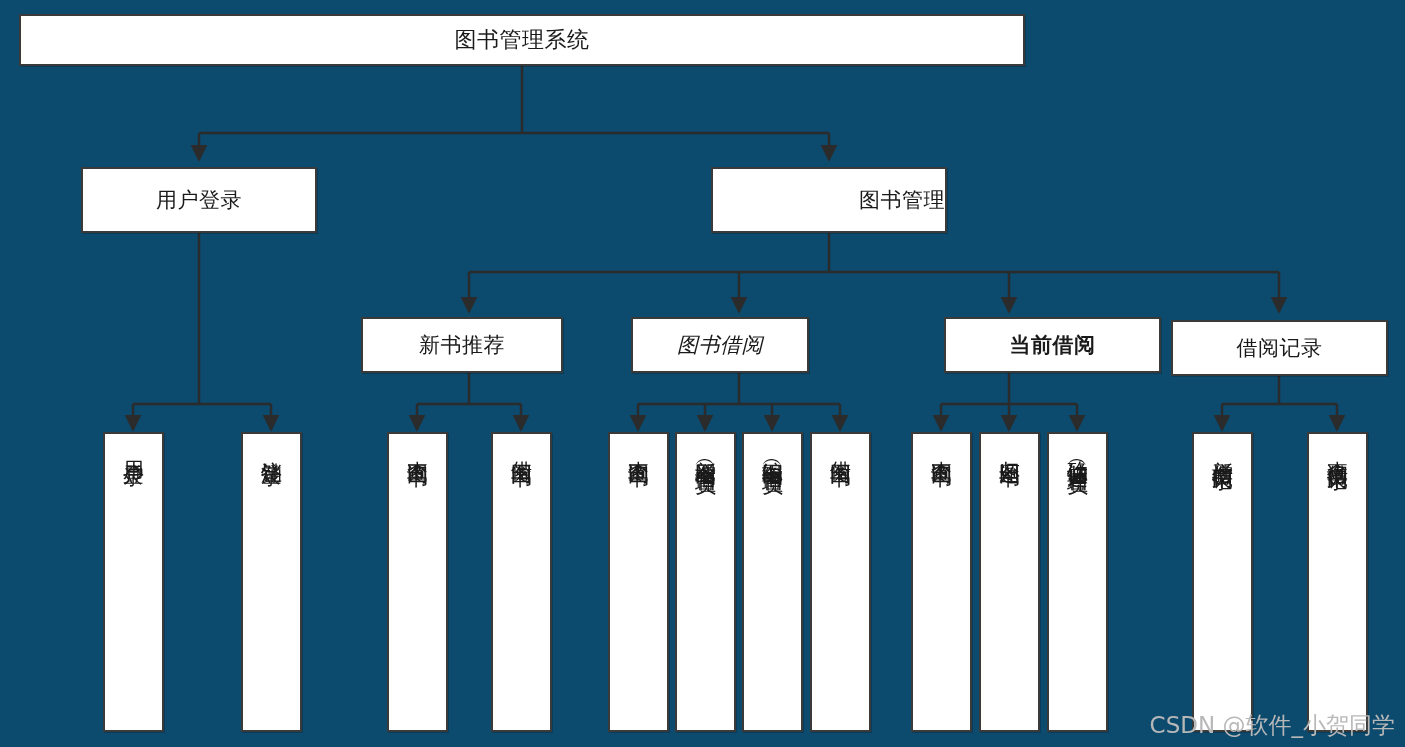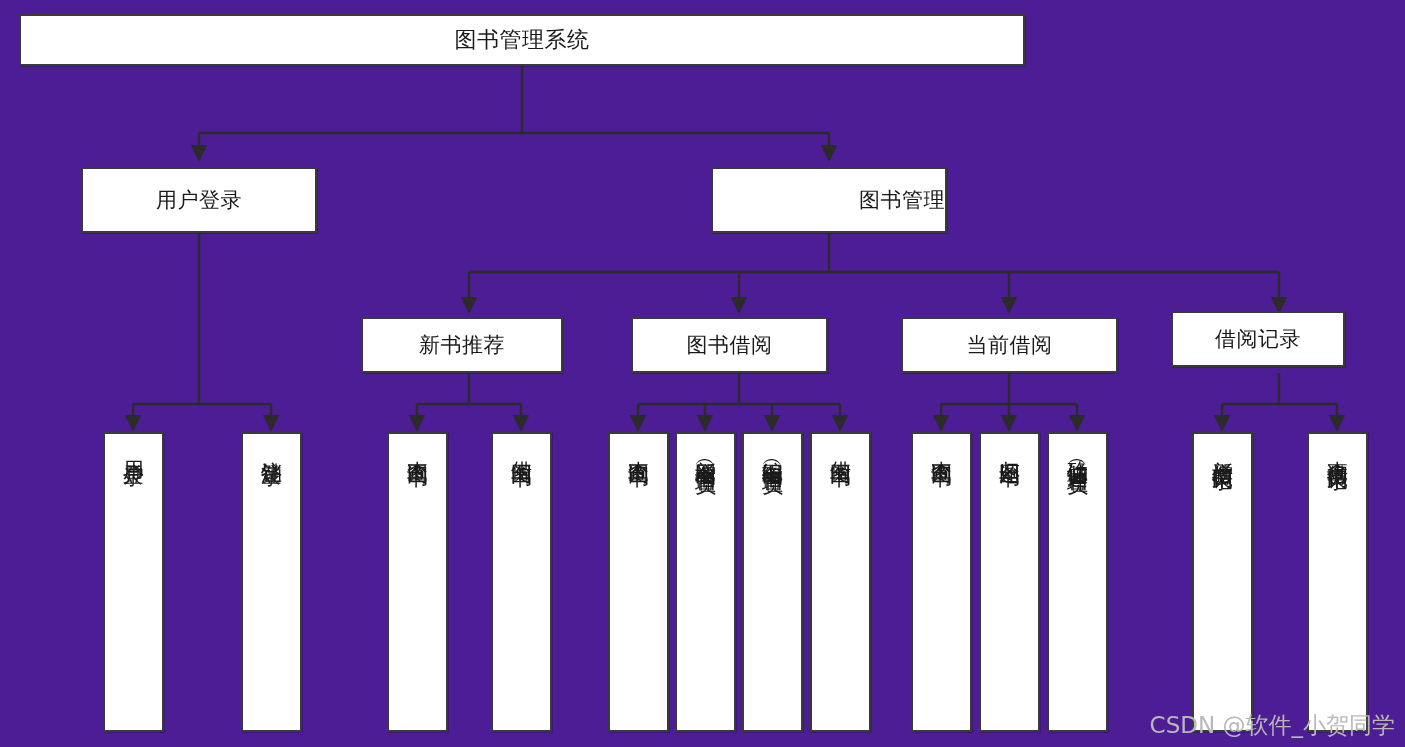--- a/index.html
+++ b/index.html
@@ -5,21 +5,21 @@
 <style>
   html, body {
     margin: 0;
     padding: 0;
     background: #ffffff;
   }
   #canvas {
     position: relative;
     width: 1405px;
     height: 747px;
-    background: #4c1d95;
+    background: #0c4a6e;
     font-family: "DejaVu Sans", "Liberation Sans", sans-serif;
     overflow: hidden;
   }
   #connectors {
     position: absolute;
     left: 0;
     top: 0;
     width: 1405px;
     height: 747px;
     pointer-events: none;
@@ -133,27 +133,27 @@
   <div class="node horiz" style="left:81px; top:167px; width:236px; height:66px;">
     <span class="label">用户登录</span>
   </div>
   <div class="node horiz" style="left:711px; top:167px; width:236px; height:66px;justify-content:flex-end;">
     <span class="label">图书管理</span>
   </div>
 
   <div class="node horiz" style="left:361px; top:317px; width:202px; height:56px;">
     <span class="label">新书推荐</span>
   </div>
-  <div class="node horiz" style="left:631px; top:317px; width:197px; height:56px;">
+  <div class="node horiz" style="left:631px; top:317px; width:178px; height:56px;font-style:italic;">
     <span class="label">图书借阅</span>
   </div>
-  <div class="node horiz" style="left:901px; top:317px; width:217px; height:56px;">
+  <div class="node horiz" style="left:944px; top:317px; width:217px; height:56px;font-weight:bold;">
     <span class="label">当前借阅</span>
   </div>
-  <div class="node horiz" style="left:1171px; top:311px; width:174px; height:56px;">
+  <div class="node horiz" style="left:1171px; top:320px; width:217px; height:56px;">
     <span class="label">借阅记录</span>
   </div>
 
   <div class="node vert" style="left:103px; top:432px; width:61px; height:300px;">
     <span class="label">用户登录</span>
   </div>
   <div class="node vert" style="left:241px; top:432px; width:61px; height:300px;">
     <span class="label">注销登录</span>
   </div>
 

